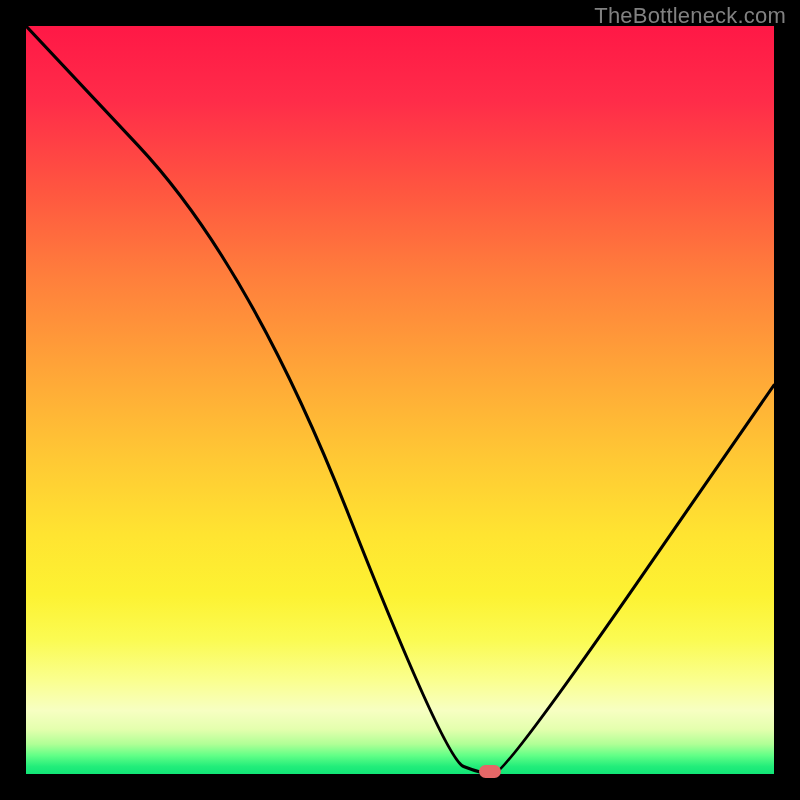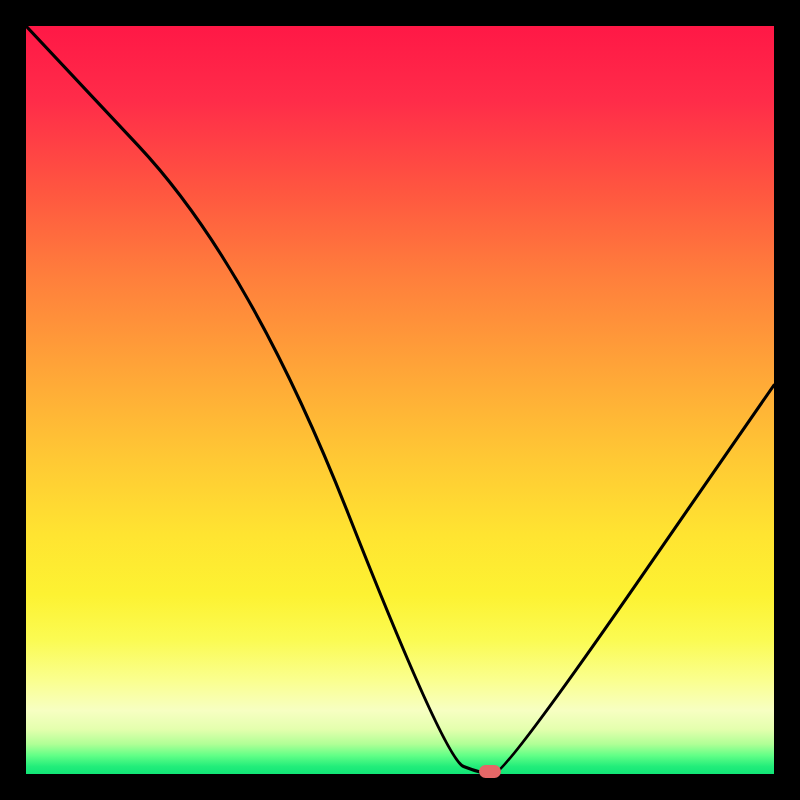--- a/index.html
+++ b/index.html
@@ -79,20 +79,21 @@
     background: #e46767;
     border-radius: 7px;
     z-index: 4;
   }
 </style>
 </head>
 <body>
 
 <div class="outer">
 
+  <div class="attribution">TheBottleneck.com</div>
 
   <div class="plot">
     <div class="gradient-bg"></div>
 
     <svg viewBox="0 0 748 748" preserveAspectRatio="none">
       <path id="curve-path" fill="none" stroke="#000" stroke-width="3.1" stroke-linecap="round" stroke-linejoin="round" d="M 0 0 Q 0 0 112.2 119.67999999999998 Q 224.4 239.35999999999996 321.64000000000004 486.19999999999993 Q 418.88000000000005 733.04 437.58000000000004 740.52 Q 456.28 748 467.5 748 Q 478.72 748 613.36 553.52 T 748 359.03999999999996"></path>
     </svg>
 
     <div class="marker" id="optimum-marker" style="left: 452.76px; top: 739px;"></div>
   </div>

